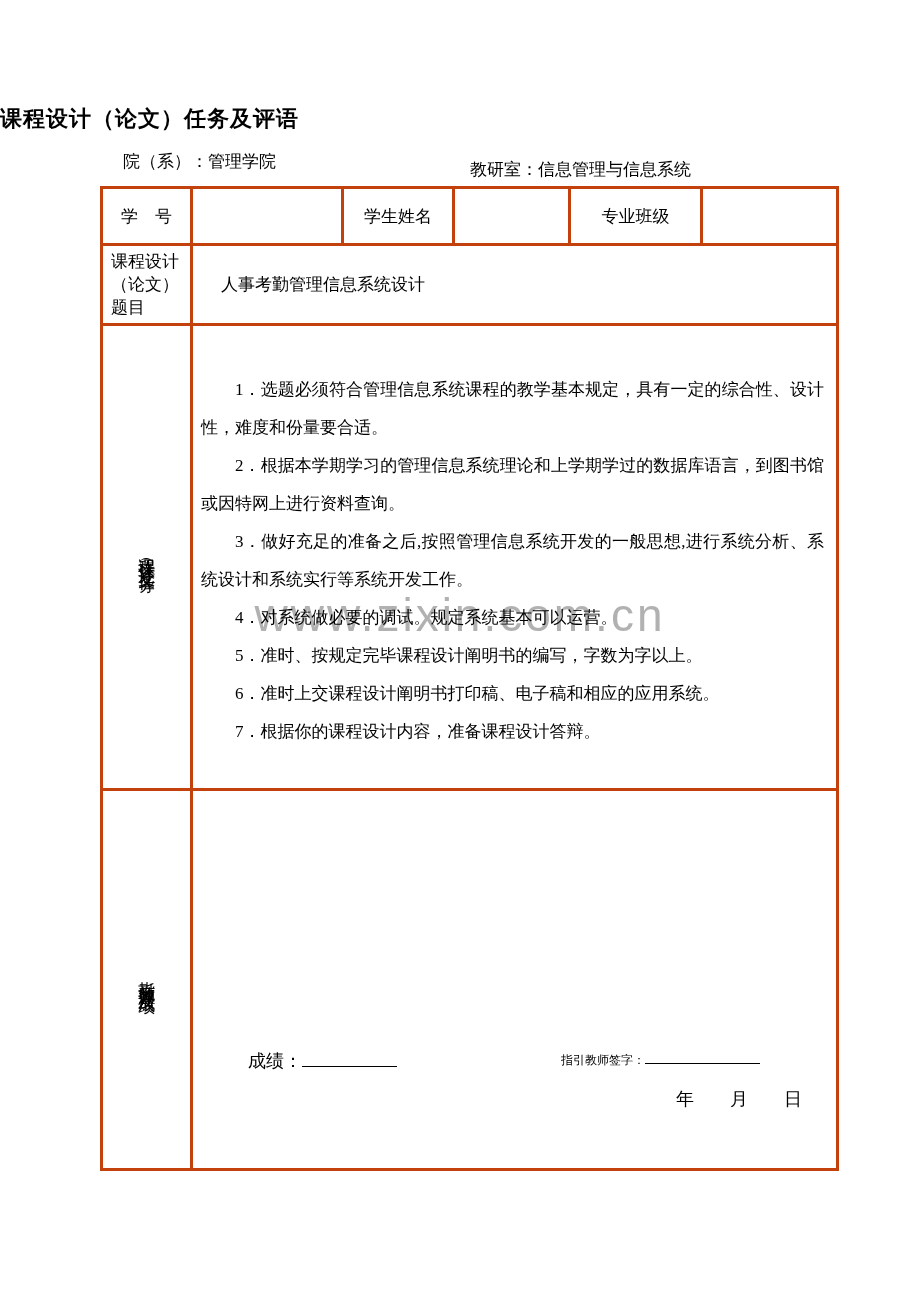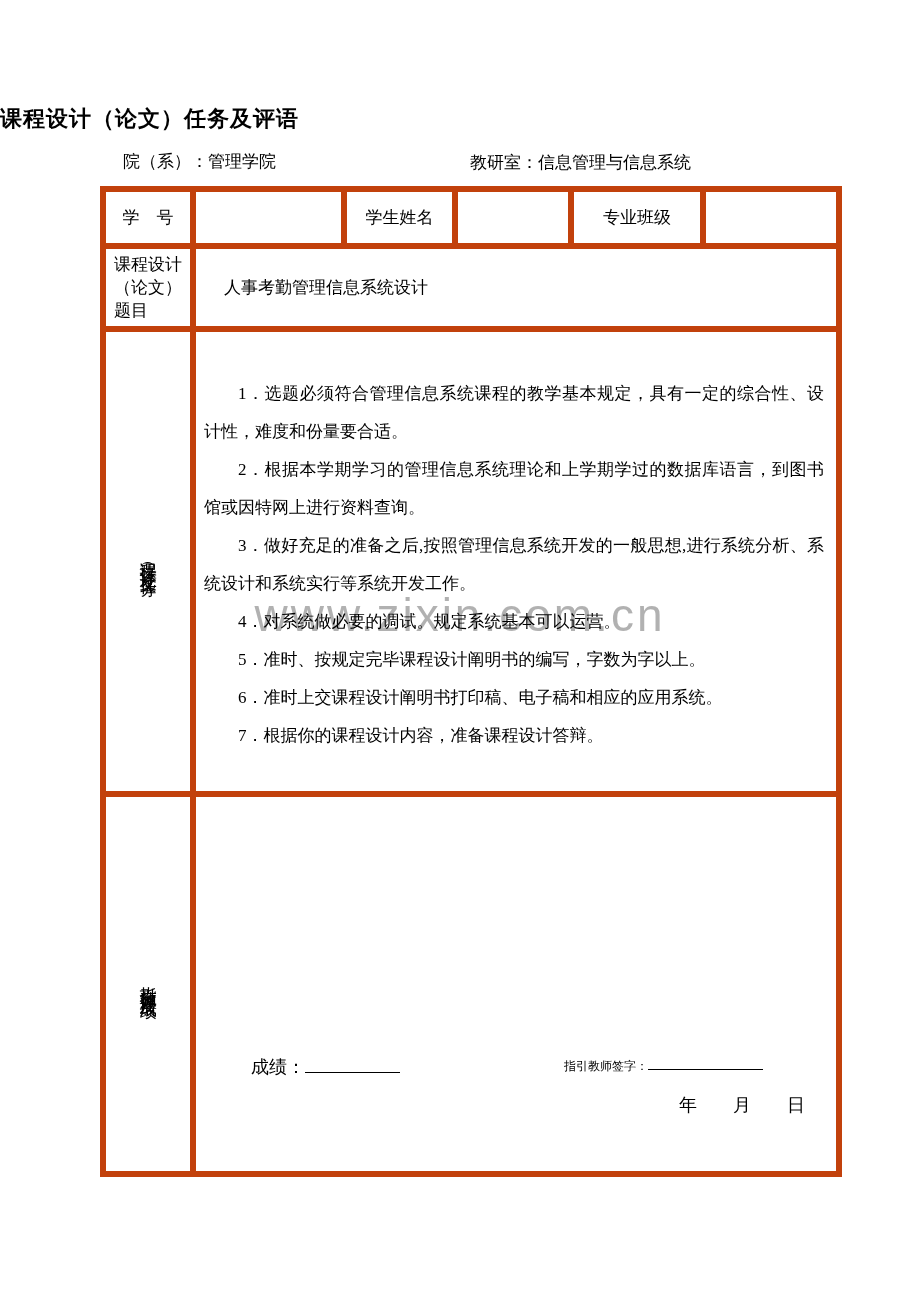--- a/index.html
+++ b/index.html
@@ -23,32 +23,32 @@
   }
 
   .doc-title {
     padding-top:104px;
     font-size:22px; font-weight:bold; letter-spacing:1px;
     position:relative; z-index:1;
   }
 
   .head-line { position:relative; height:26px; margin-top:16px; font-size:17px; z-index:1; }
   .dept   { position:absolute; left:123px; top:0; }
-  .office { position:absolute; left:470px; top:1px; }
+  .office { position:absolute; left:470px; top:8px; }
 
   table.form {
     position:relative; z-index:1;
     border-collapse:collapse;
     table-layout:fixed;
     width:736px;
     margin-left:100px; margin-top:10px;
     background:transparent;
   }
   table.form td {
-    border:6px solid #c2410c;
+    border:3px solid #c2410c;
     font-size:17px;
     vertical-align:middle;
     overflow:hidden;
   }
 
   tr.r1 td { height:57px; }
   tr.r2 td { height:75px;font-family:Liberation Serif, serif; }
   tr.r3 td { height:465px; }
   tr.r4 td { height:380px; }
 

